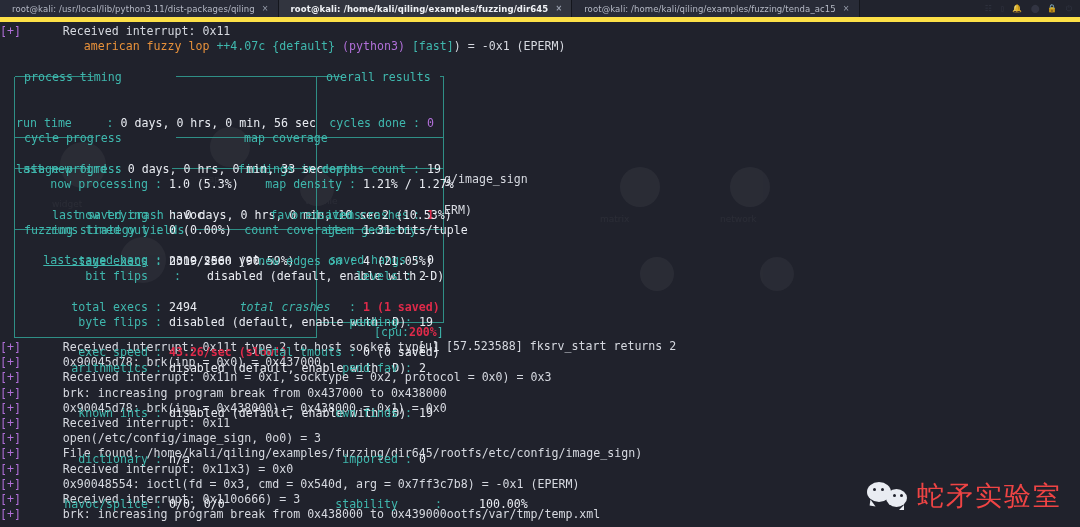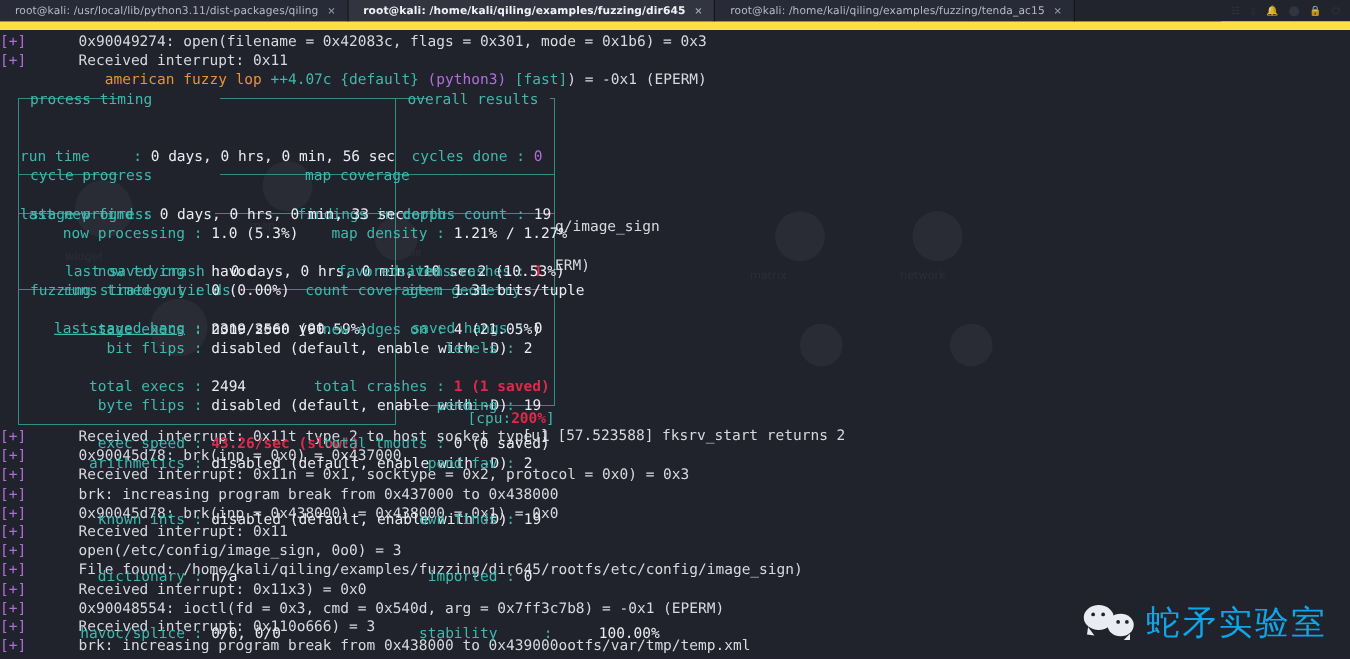--- a/index.html
+++ b/index.html
@@ -14,21 +14,21 @@
     font-family: "DejaVu Sans Mono", "Liberation Mono", monospace;
   }
 
   
   .titlebar {
     height: 17px;
     background: #21232d;
     display: flex;
     align-items: stretch;
     position: relative;
-    border-bottom: 7px solid #fde047;
+    border-bottom: 5px solid #fde047;
   }
   .tab {
     display: flex;
     align-items: center;
     gap: 7px;
     padding: 0 9px 0 12px;
     font-family: "DejaVu Sans", "Liberation Sans", sans-serif;
     font-size: 8.5px;
     color: #b6bac6;
     background: #282b37;
@@ -163,21 +163,21 @@
     border-right: 5px solid #e9ecf2;
     border-top: 5px solid transparent;
   }
   .wechat-logo .dot {
     position: absolute; background: #20222c; border-radius: 50%;
     width: 3px; height: 3px;
   }
   .wm-text {
     font-family: Liberation Serif, serif;
     font-size: 27px;
-    color: #0ea5e9;
+    color: #ef4444;
     letter-spacing: 2px;
     font-weight: 500;
   }
 </style>
 </head>
 <body>
 
 <div class="titlebar">
   <div class="tab">
     <span>root@kali: /usr/local/lib/python3.11/dist-packages/qiling</span>
@@ -213,21 +213,20 @@
     <div class="gear" style="left:730px; top:145px; width:40px; height:40px;"></div>
     <div class="gear" style="left:640px; top:235px; width:34px; height:34px;"></div>
     <div class="gear" style="left:760px; top:235px; width:34px; height:34px;"></div>
     <div class="bgword" style="left:52px;  top:175px;">widget</div>
     <div class="bgword" style="left:200px; top:150px;">map</div>
     <div class="bgword" style="left:305px; top:172px;">wirefile</div>
     <div class="bgword" style="left:600px; top:190px;">matrix</div>
     <div class="bgword" style="left:720px; top:190px;">network</div>
   </div>
 
-  <div class="line"><span class="tag">[+]</span><span class="txt">      0x90049274: open(filename = 0x42083c, flags = 0x301, mode = 0x1b6) = 0x3</span></div>
   <div class="line"><span class="tag">[+]</span><span class="txt">      Received interrupt: 0x11</span></div>
   <div class="line"><span>            </span><span class="orange">american fuzzy lop</span><span class="txt"> </span><span class="cyan">++4.07c</span><span class="txt"> </span><span class="cyan">{default}</span><span class="txt"> </span><span class="magenta">(python3)</span><span class="txt"> </span><span class="cyan">[fast]</span><span class="txt">) = -0x1 (EPERM)</span></div>
 
   <div class="ghost" style="left:444px; top:150px;">g/image_sign</div>
   <div class="ghost" style="left:444px; top:181px;">ERM)</div>
   <div class="ghost" style="left:418px; top:317px;">[u] [57.523588] fksrv_start returns 2</div>
 
   <div class="afl">
     <svg width="444" height="270" viewBox="0 0 444 270" style="position:absolute;left:0;top:14px;">
       <g fill="none" stroke="#2f8f86" stroke-width="1" shape-rendering="crispEdges">
@@ -297,27 +296,27 @@
       <div class="row" style="display:flex;"><span class="cyan" style="width:132px;text-align:right;">now trying</span><span class="cyan">&nbsp;:&nbsp;</span><span class="white">havoc</span></div>
       <div class="row" style="display:flex;"><span class="cyan" style="width:132px;text-align:right;">stage execs</span><span class="cyan">&nbsp;:&nbsp;</span><span class="white">2319/2560 (90.59%)</span></div>
       <div class="row" style="display:flex;"><span class="cyan" style="width:132px;text-align:right;">total execs</span><span class="cyan">&nbsp;:&nbsp;</span><span class="white">2494</span></div>
       <div class="row" style="display:flex;"><span class="cyan" style="width:132px;text-align:right;">exec speed</span><span class="cyan">&nbsp;:&nbsp;</span><span class="redb">43.26/sec (slow!)</span></div>
     </div>
 
     
     <div style="position:absolute;left:222px;top:116px;">
       <div class="row" style="display:flex;padding-left:19px;"><span class="cyan" style="width:114px;text-align:right;">favored items</span><span class="cyan">&nbsp;:&nbsp;</span><span class="white">2 (10.53%)</span></div>
       <div class="row" style="display:flex;"><span class="cyan" style="width:114px;text-align:right;">new edges on</span><span class="cyan">&nbsp;:&nbsp;</span><span class="white">4 (21.05%)</span></div>
-      <div class="row" style="display:flex;"><span class="cyan" style="width:114px;text-align:right;">total crashes</span><span class="cyan">&nbsp;:&nbsp;</span><span class="redb">1 (1 saved)</span></div>
+      <div class="row" style="display:flex;"><span class="cyan" style="width:114px;text-align:center;font-style:italic;">total crashes</span><span class="cyan">&nbsp;:&nbsp;</span><span class="redb">1 (1 saved)</span></div>
       <div class="row" style="display:flex;"><span class="cyan" style="width:114px;text-align:right;">total tmouts</span><span class="cyan">&nbsp;:&nbsp;</span><span class="white">0 (0 saved)</span></div>
     </div>
 
     
     <div style="position:absolute;left:10px;top:177px;">
-      <div class="row" style="display:flex;"><span class="cyan" style="width:132px;text-align:right;">bit flips</span><span class="cyan">&nbsp;:&nbsp;</span><span class="white">disabled (default, enable with -D)</span></div>
+      <div class="row" style="display:flex;gap:19px;"><span class="cyan" style="width:132px;text-align:right;">bit flips</span><span class="cyan">&nbsp;:&nbsp;</span><span class="white">disabled (default, enable with -D)</span></div>
       <div class="row" style="display:flex;"><span class="cyan" style="width:132px;text-align:right;">byte flips</span><span class="cyan">&nbsp;:&nbsp;</span><span class="white">disabled (default, enable with -D)</span></div>
       <div class="row" style="display:flex;"><span class="cyan" style="width:132px;text-align:right;">arithmetics</span><span class="cyan">&nbsp;:&nbsp;</span><span class="white">disabled (default, enable with -D)</span></div>
       <div class="row" style="display:flex;"><span class="cyan" style="width:132px;text-align:right;">known ints</span><span class="cyan">&nbsp;:&nbsp;</span><span class="white">disabled (default, enable with -D)</span></div>
       <div class="row" style="display:flex;"><span class="cyan" style="width:132px;text-align:right;">dictionary</span><span class="cyan">&nbsp;:&nbsp;</span><span class="white">n/a</span></div>
       <div class="row" style="display:flex;"><span class="cyan" style="width:132px;text-align:right;">havoc/splice</span><span class="cyan">&nbsp;:&nbsp;</span><span class="white">0/0, 0/0</span></div>
       
       
     </div>
 
     

